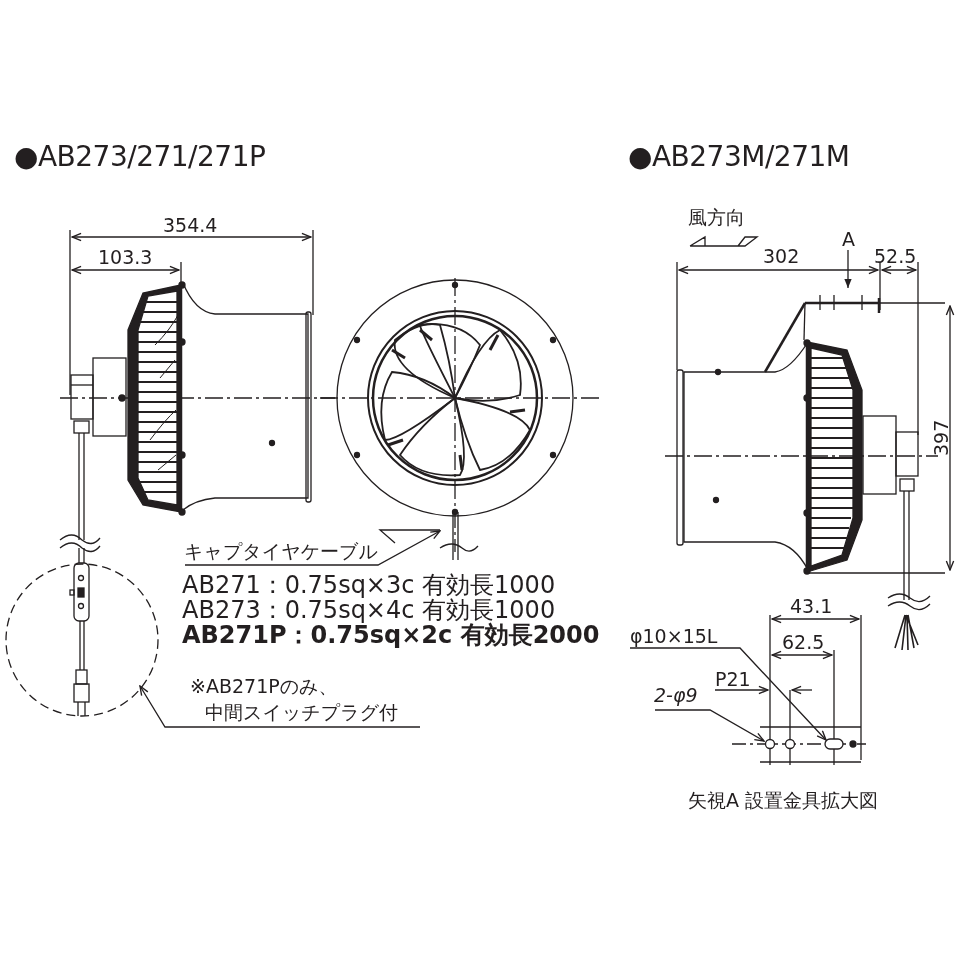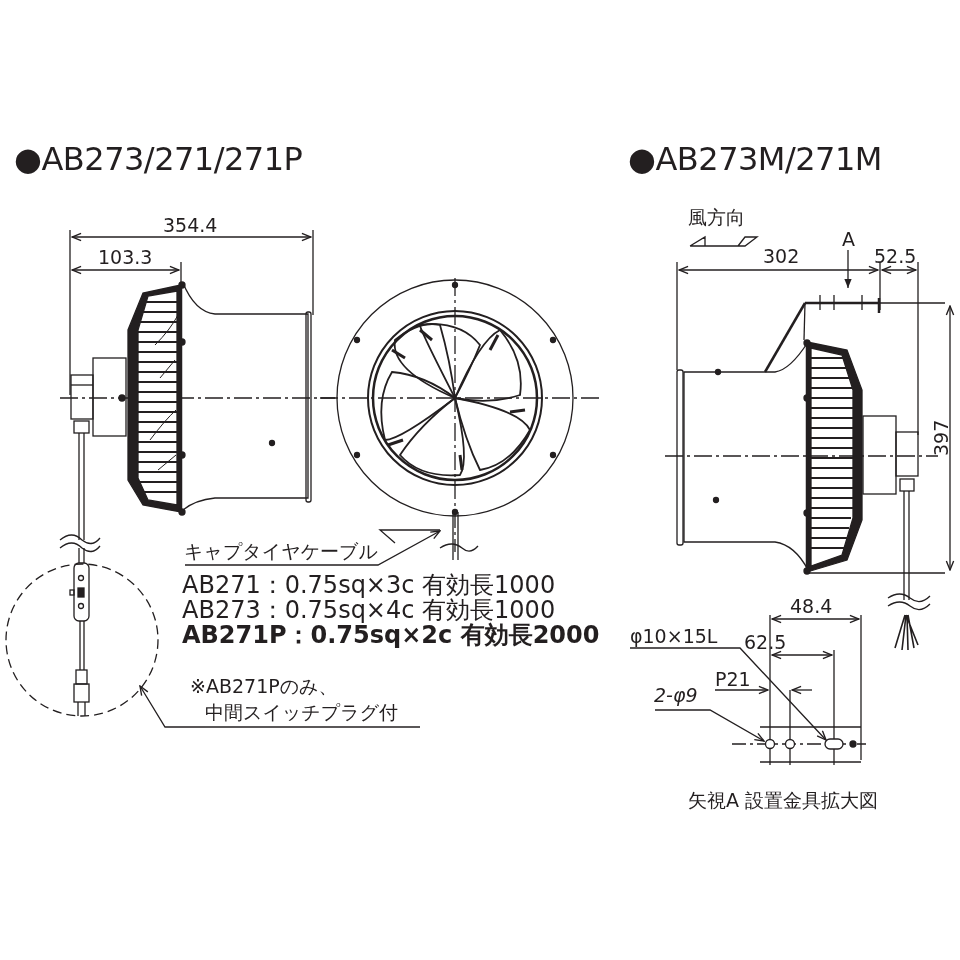--- a/index.html
+++ b/index.html
@@ -1,17 +1,17 @@
 <!DOCTYPE html>
 <html><head>
 <meta charset="utf-8">
 <style>
   html, body { margin:0; padding:0; background:#ffffff; }
   body { width:960px; height:960px; position:relative; overflow:hidden; font-family:"DejaVu Sans", "Liberation Sans", sans-serif; color:#231f20; }
-  .title { position:absolute; font-size:32px; font-weight:400; letter-spacing:-0.5px; white-space:nowrap; }
+  .title { position:absolute; font-size:28px; font-weight:400; letter-spacing:-0.5px; white-space:nowrap; }
   .lbl { position:absolute; font-size:19px; white-space:nowrap; line-height:1; }
   .spec { position:absolute; font-size:24px; white-space:nowrap; line-height:24px; }
   svg { position:absolute; left:0; top:0; }
   .vert { position:absolute; font-size:19px; transform:rotate(-90deg); transform-origin:left top; white-space:nowrap; }
 </style>
 </head>
 <body>
 
 <div class="title" style="left:14px;top:140px;">●AB273/271/271P</div>
 <div class="title" style="left:628px;top:140px;">●AB273M/271M</div>
@@ -26,23 +26,23 @@
 
 <div class="lbl" style="left:190px;top:677px;">※AB271Pのみ、</div>
 <div class="lbl" style="left:205px;top:703px;">中間スイッチプラグ付</div>
 
 <div class="lbl" style="left:688px;top:208px;">風方向</div>
 <div class="lbl" style="left:842px;top:230px;">A</div>
 <div class="lbl" style="left:763px;top:247px;">302</div>
 <div class="lbl" style="left:874px;top:247px;">52.5</div>
 <div class="vert" style="left:930px;top:456px;">397</div>
 
-<div class="lbl" style="left:790px;top:597px;">48.4</div>
+<div class="lbl" style="left:790px;top:597px;">43.1</div>
 <div class="lbl" style="left:630px;top:627px;">φ10×15L</div>
-<div class="lbl" style="left:744px;top:633px;">62.5</div>
+<div class="lbl" style="left:782px;top:633px;">62.5</div>
 <div class="lbl" style="left:715px;top:670px;">P21</div>
 <div class="lbl" style="left:654px;top:686px;font-style:italic;">2-φ9</div>
 <div class="lbl" style="left:688px;top:791px;">矢視A 設置金具拡大図</div>
 
 <svg width="960" height="960" viewBox="0 0 960 960">
   <defs>
     <marker id="arr" viewBox="0 0 10 10" refX="10" refY="5" markerWidth="9" markerHeight="7" orient="auto-start-reverse">
       <path d="M0,1 L10,5 L0,9" fill="none" stroke="#231f20" stroke-width="1.5"></path>
     </marker>
     <marker id="arrf" viewBox="0 0 10 10" refX="10" refY="5" markerWidth="9" markerHeight="7" orient="auto-start-reverse">

